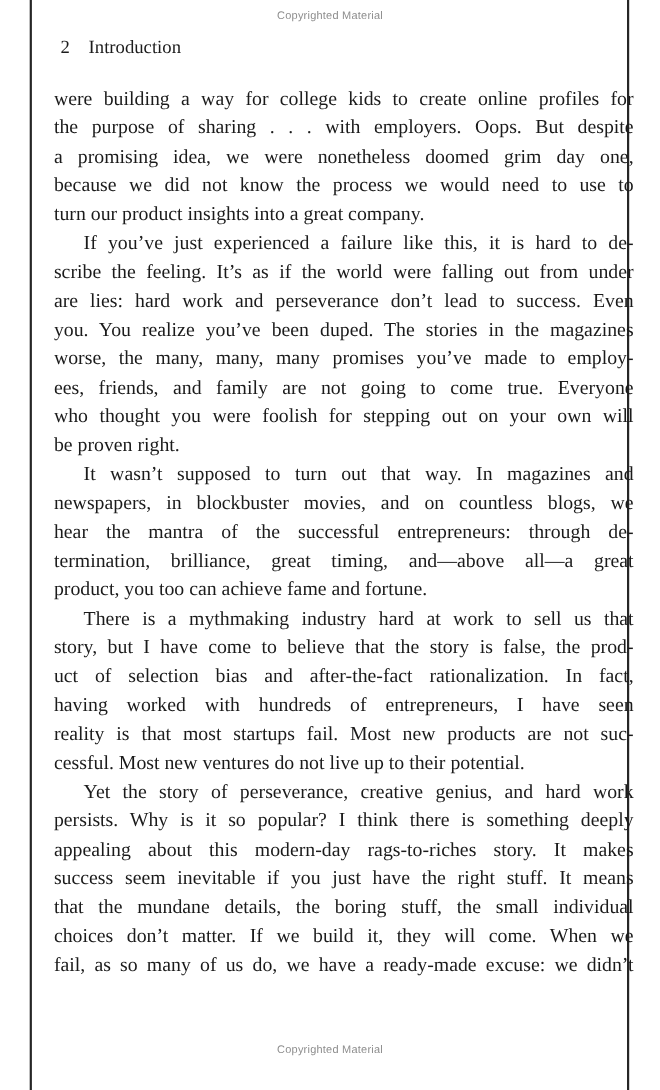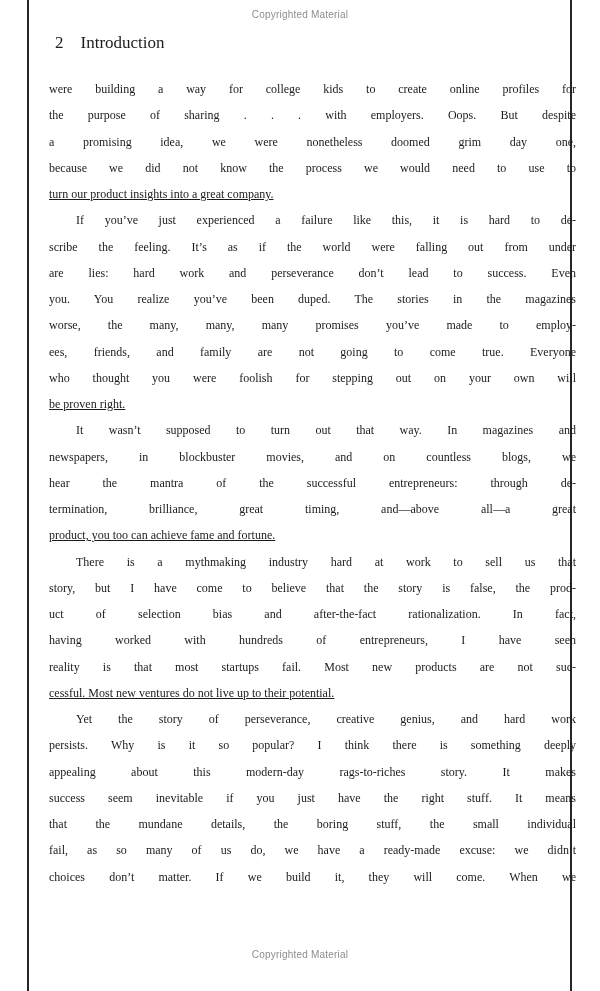--- a/index.html
+++ b/index.html
@@ -45,33 +45,32 @@
     color: #1c1c1c;
     display: flex;
     align-items: baseline;
   }
   .running-header .pagenum { margin-right: 17px; }
   .body-text {
     position: absolute;
     top: 76px;
     left: 49px;
     width: 527px;
-    font-size: 12px;
+    font-size: 18px;
     line-height: 26.25px;
     color: #1b1b1b;
   }
   .para { margin: 0; }
   .line {
     text-align: justify;
     text-align-last: justify;
     white-space: normal;
   }
   .line.lastline {
     text-align-last: left;
-    text-decoration: underline;
   }
   .line.firstline-indent {
     text-indent: 27px;
   }
 </style>
 </head>
 <body>
 
 <div class="page">
   <div class="edge edge-left"></div>
@@ -116,19 +115,19 @@
         <div class="line">having worked with hundreds of entrepreneurs, I have seen</div>
         <div class="line">reality is that most startups fail. Most new products are not suc-</div>
         <div class="line lastline">cessful. Most new ventures do not live up to their potential.</div>
       </div>
       <div class="para">
         <div class="line firstline-indent">Yet the story of perseverance, creative genius, and hard work</div>
         <div class="line">persists. Why is it so popular? I think there is something deeply</div>
         <div class="line">appealing about this modern-day rags-to-riches story. It makes</div>
         <div class="line">success seem inevitable if you just have the right stuff. It means</div>
         <div class="line">that the mundane details, the boring stuff, the small individual</div>
+        <div class="line">choices don’t matter. If we build it, they will come. When we</div>
         <div class="line">fail, as so many of us do, we have a ready-made excuse: we didn’t</div>
-        <div class="line">choices don’t matter. If we build it, they will come. When we</div>
       </div>
     </div>
 
   <div class="notice bottom">Copyrighted Material</div>
 </div>
 
 </body></html>

